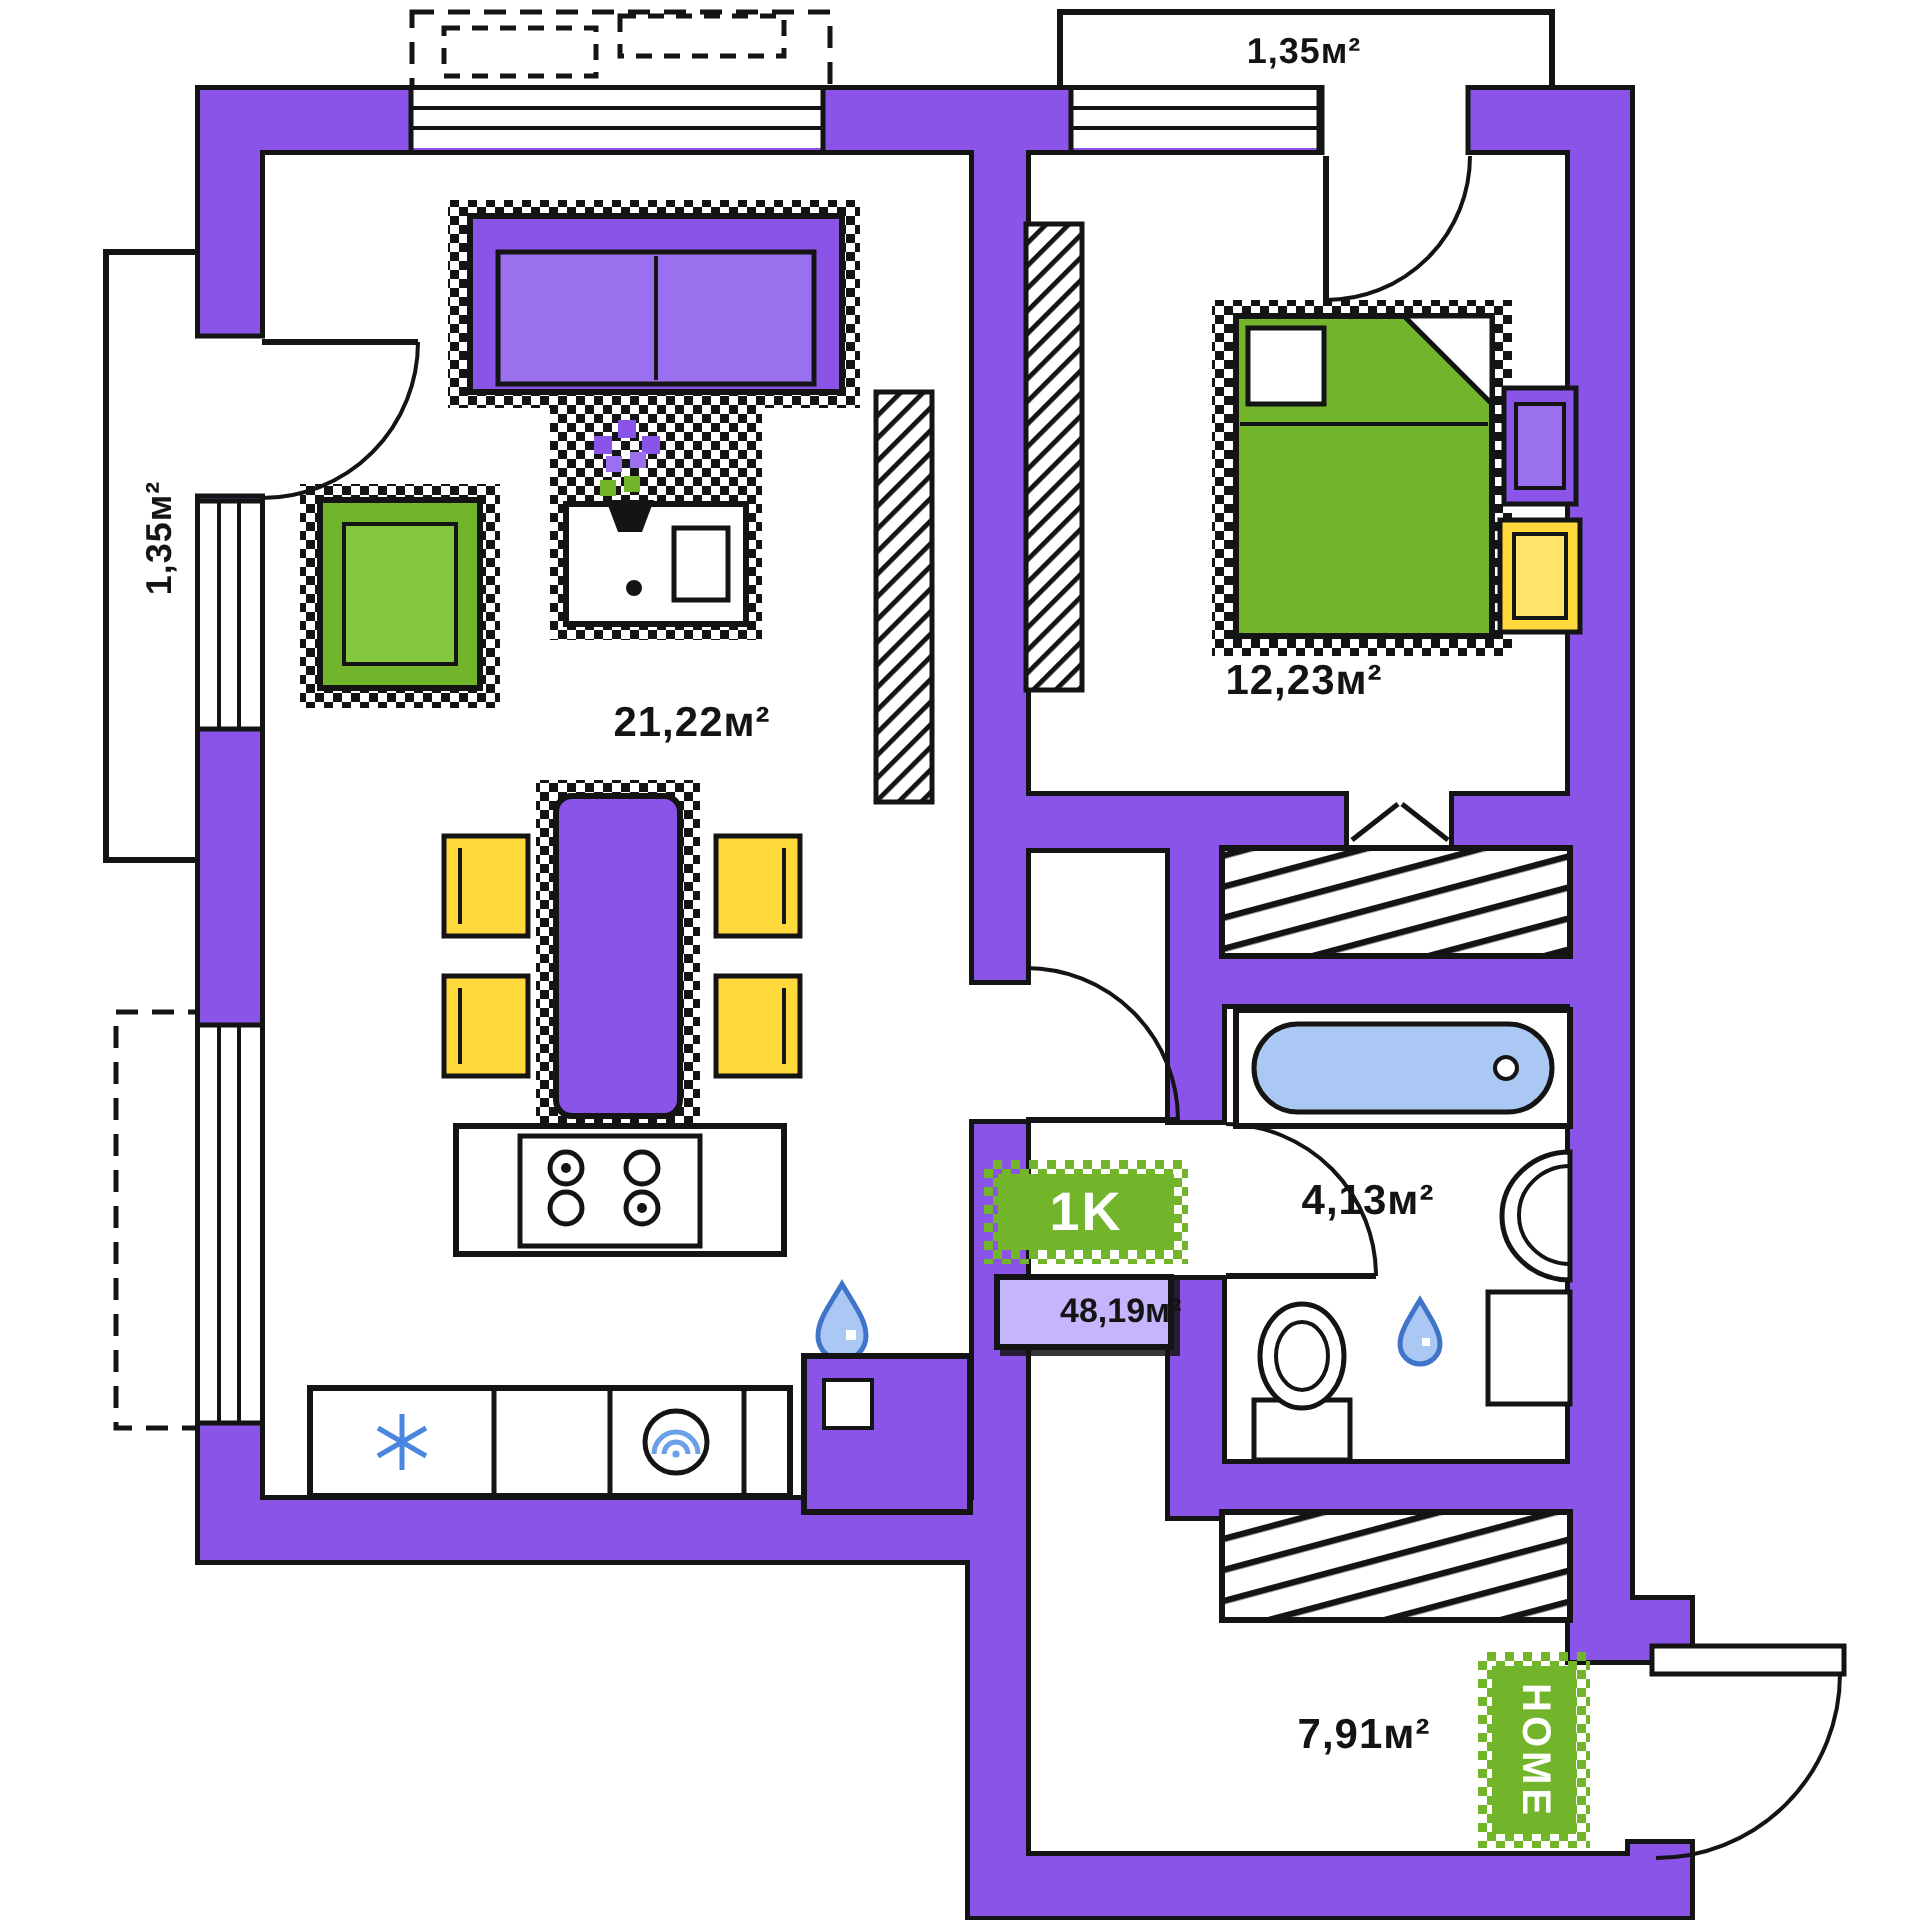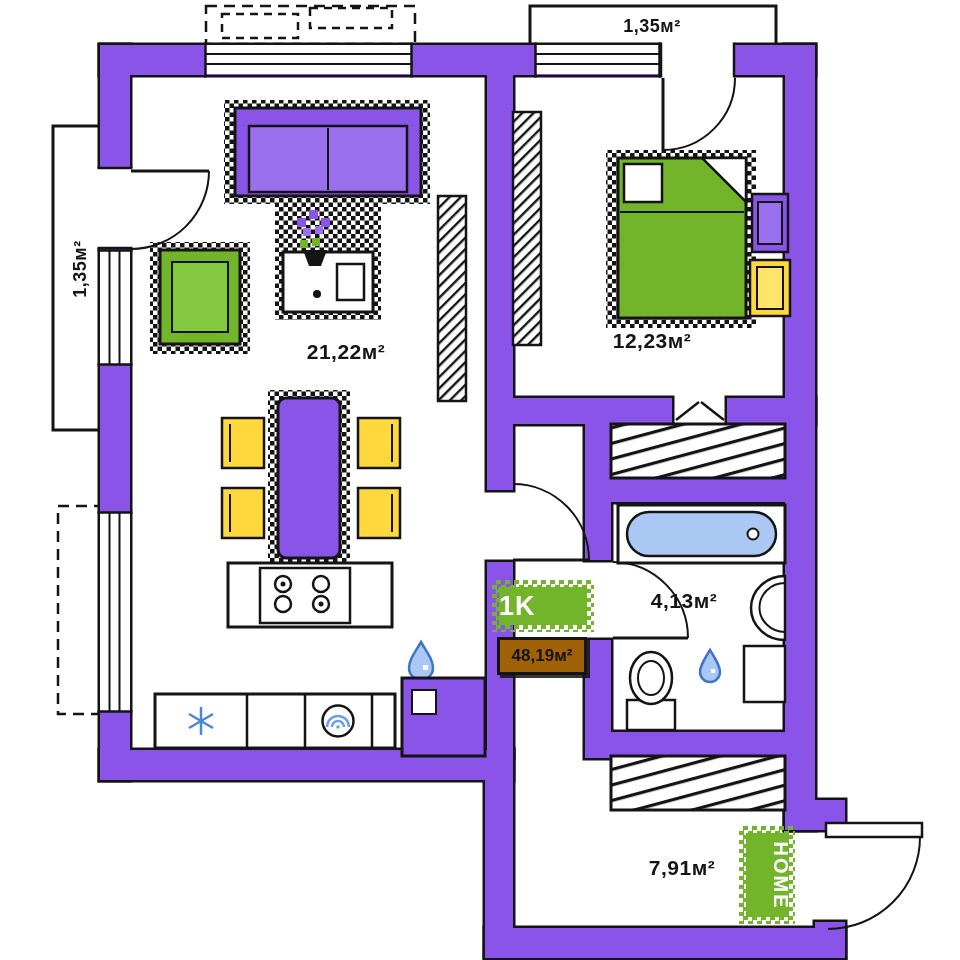--- a/index.html
+++ b/index.html
@@ -15,32 +15,33 @@
   }
   .area-label.small{font-size:18px;}
   .area-label.rot{transform:translate(-50%,-50%) rotate(-90deg);}
   .pixel-frame{
     position:absolute;transform:translate(0,0);
     background-image:conic-gradient(#72b52b 0 25%, rgba(0,0,0,0) 0 50%, #72b52b 0 75%, rgba(0,0,0,0) 0);
     background-size:9px 9px;padding:7px;box-sizing:border-box;
   }
   .pixel-frame .fill{
     width:100%;height:100%;background:#72b52b;
-    display:flex;align-items:center;justify-content:flex-start;
+    display:flex;align-items:center;justify-content:center;
   }
   .badge-1k-text{color:#fff;font-weight:bold;font-size:27px;letter-spacing:1px;}
   .badge-home-text{
     color:#fff;font-weight:bold;font-size:20px;letter-spacing:2px;
     transform:rotate(90deg);white-space:nowrap;
   }
   .area-tag{
-    position:absolute;background:#a16207;border:3px solid #141414;
-    display:flex;align-items:center;justify-content:center;
+    position:absolute;background:#c4b5fd;border:3px solid #141414;
+    display:flex;align-items:center;justify-content:flex-start;
     font-weight:bold;font-size:17px;color:#141414;box-sizing:border-box;
     box-shadow:3px 3px 0 rgba(20,20,20,.85);
+    padding-left:30px;
   }
 </style>
 </head>
 <body>
 
 <div class="stage">
 
 <svg width="960" height="960" viewBox="0 0 960 960">
   <defs>
     <pattern id="hatch1" width="15" height="15" patternUnits="userSpaceOnUse" patternTransform="rotate(75)">
@@ -278,21 +279,21 @@
     <rect x="627" y="700" width="48" height="30" fill="#ffffff" stroke="#141414" stroke-width="2.5"></rect>
     <ellipse cx="651" cy="678" rx="21" ry="26" fill="#ffffff" stroke="#141414" stroke-width="2.5"></ellipse>
     <ellipse cx="651" cy="678" rx="13" ry="17" fill="none" stroke="#141414" stroke-width="2"></ellipse>
   </g>
   <g>
     <path d="M710 650 C704 660 700 666 700 672 A10 10 0 0 0 720 672 C720 666 716 660 710 650 Z" fill="#aac8f3" stroke="#3f74c9" stroke-width="2.5"></path>
     <rect x="711" y="669" width="4" height="4" fill="#ffffff"></rect>
   </g>
 </svg>
 
-<div class="area-label" style="left:346px;top:352px">21,22м²</div>
+<div class="area-label" style="left:346px;top:362px">21,22м²</div>
 <div class="area-label" style="left:652px;top:341px">12,23м²</div>
 <div class="area-label" style="left:684px;top:601px">4,13м²</div>
 <div class="area-label" style="left:682px;top:868px">7,91м²</div>
 <div class="area-label small" style="left:652px;top:26px">1,35м²</div>
 <div class="area-label small rot" style="left:80px;top:269px">1,35м²</div>
 
 <div class="pixel-frame" style="left:492px;top:580px;width:102px;height:52px">
   <div class="fill">
     <span class="badge-1k-text">1K</span>
   </div>

